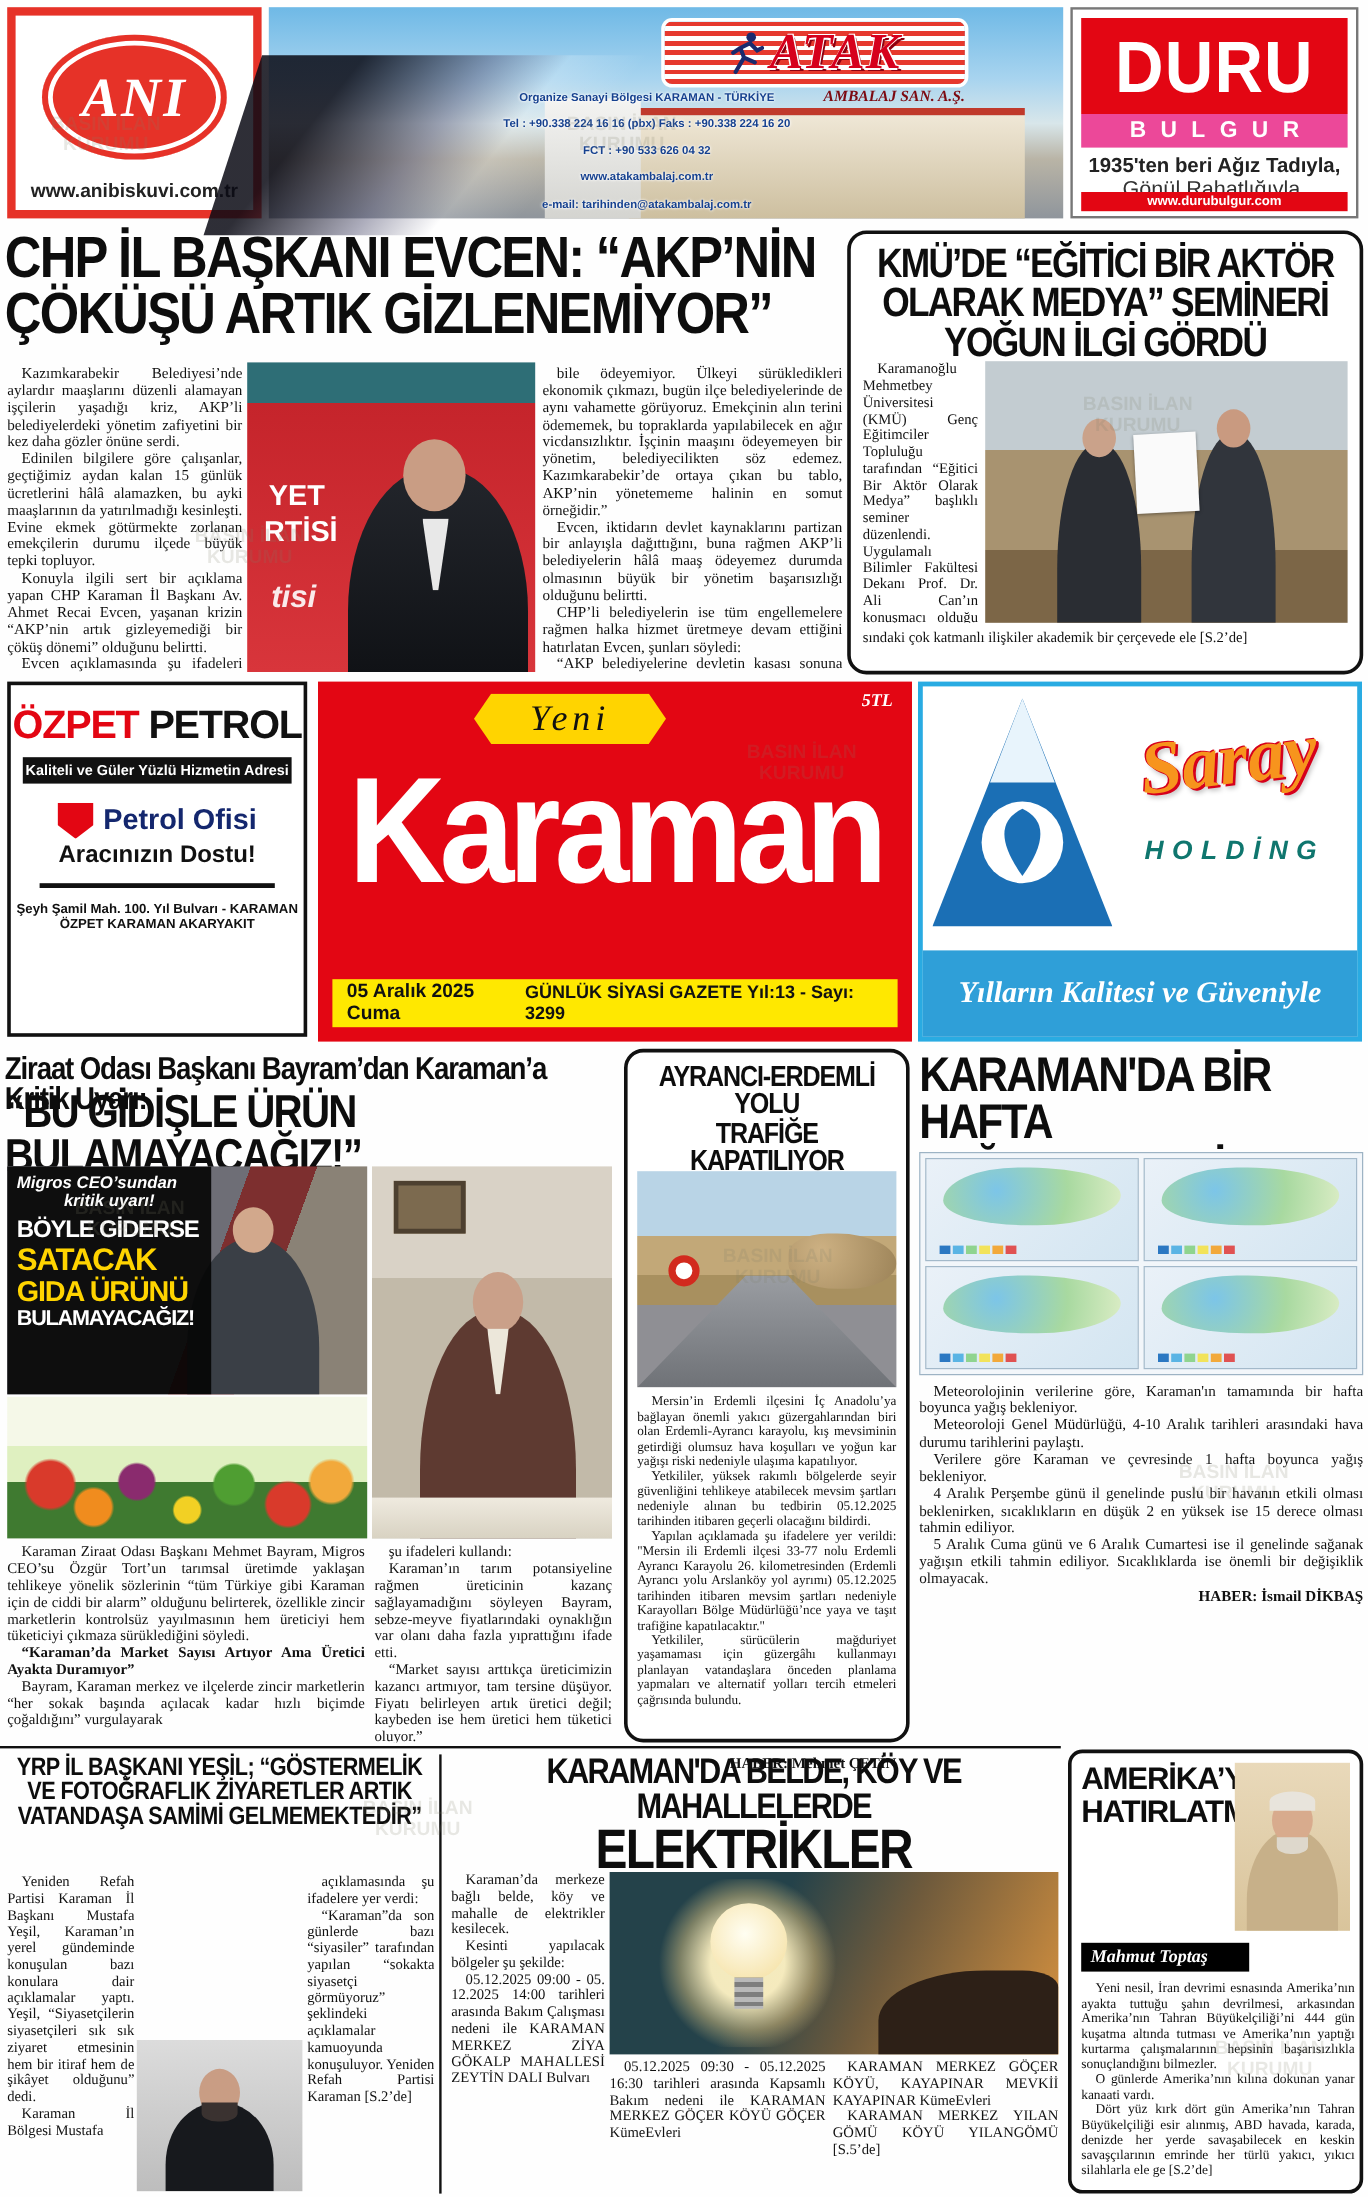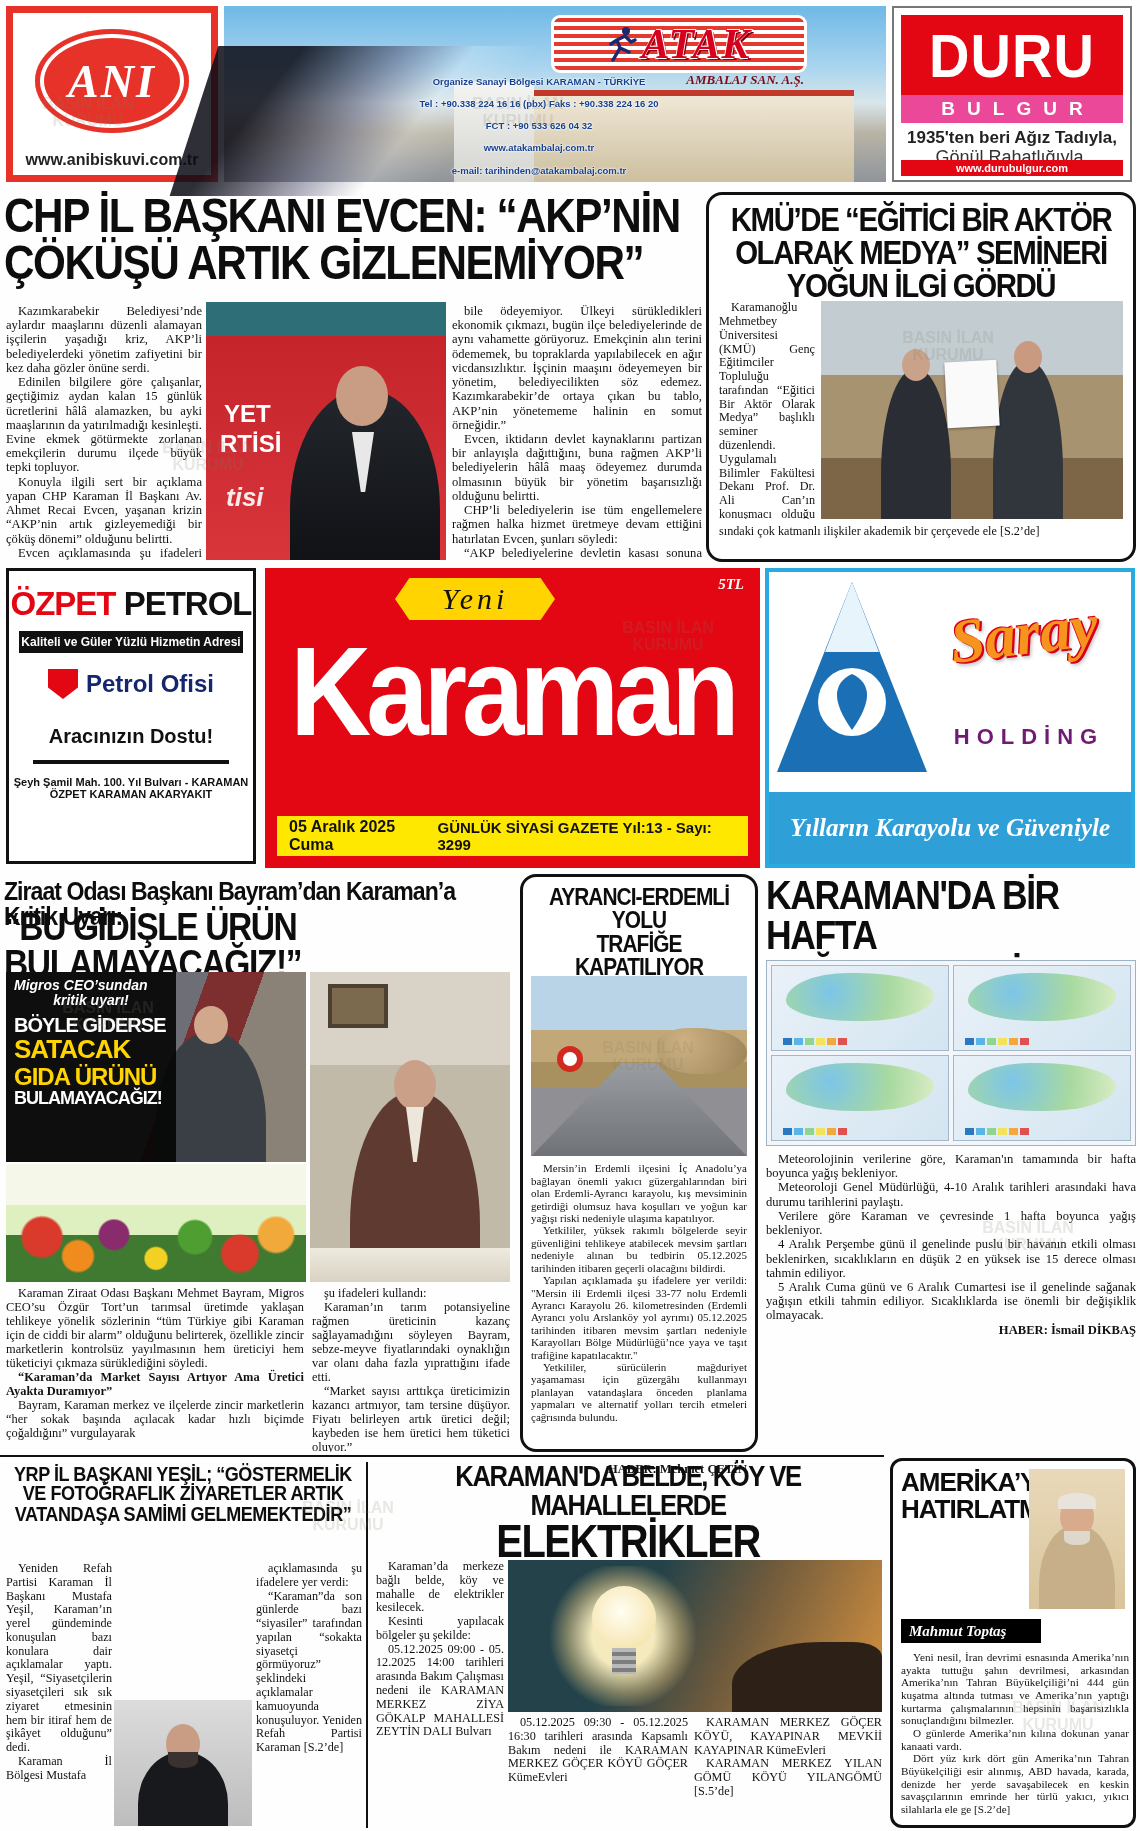--- a/index.html
+++ b/index.html
@@ -134,21 +134,21 @@
   <div class="abs" style="left:6px;top:568px;width:250px;height:296px;border:3px solid #111;background:#fff;box-sizing:border-box;text-align:center;">
     <div style="margin-top:14px;font-family:'Liberation Sans',sans-serif;font-weight:900;font-size:33px;letter-spacing:-1px;">
       <span style="color:#e30613;">ÖZPET</span>
       <span style="color:#111;">PETROL</span>
     </div>
     <div style="margin:8px 10px 0;background:#111;color:#fff;font-family:'Liberation Sans',sans-serif;font-weight:bold;font-size:12px;padding:4px 0;">Kaliteli ve Güler Yüzlü Hizmetin Adresi</div>
     <div style="margin-top:16px;display:flex;align-items:center;justify-content:center;gap:8px;">
       <div style="width:30px;height:30px;background:#e30613;clip-path:polygon(0 0,100% 0,100% 62%,50% 100%,0 62%);"></div>
       <span style="font-family:'Liberation Sans',sans-serif;font-weight:bold;font-size:24px;color:#14276e;">Petrol Ofisi</span>
     </div>
-    <div style="margin-top:26px;font-family:'Liberation Sans',sans-serif;font-weight:900;font-size:20px;color:#111;">Aracınızın Dostu!</div>
+    <div style="margin-top:2px;font-family:'Liberation Sans',sans-serif;font-weight:900;font-size:20px;color:#111;">Aracınızın Dostu!</div>
     <div style="margin:12px 24px;border-top:4px solid #111;"></div>
     <div style="font-family:'Liberation Sans',sans-serif;font-weight:bold;font-size:11px;">Şeyh Şamil Mah. 100. Yıl Bulvarı - KARAMAN</div>
     <div style="font-family:'Liberation Sans',sans-serif;font-weight:bold;font-size:11px;">ÖZPET KARAMAN AKARYAKIT</div>
   </div>
 
   <div class="abs" style="left:265px;top:568px;width:495px;height:300px;background:#e30613;">
     <div style="position:absolute;left:130px;top:10px;width:160px;height:42px;background:#ffd400;
                 clip-path:polygon(0 50%,9% 0,91% 0,100% 50%,91% 100%,9% 100%);display:flex;align-items:center;justify-content:center;">
       <span style="font-family:'Liberation Serif',serif;font-style:italic;font-size:30px;color:#111;letter-spacing:4px;">Yeni</span>
     </div>
@@ -165,24 +165,24 @@
   <div class="abs" style="left:765px;top:568px;width:370px;height:300px;border:4px solid #29abe2;background:#fff;box-sizing:border-box;">
     <svg width="150" height="190" viewBox="0 0 150 190" style="position:absolute;left:8px;top:10px;">
       <polygon points="75,0 150,190 0,190" fill="#1b6fb5"></polygon>
       <polygon points="75,0 102,70 48,70" fill="#e8f4fc"></polygon>
       <circle cx="75" cy="120" r="34" fill="#fff"></circle>
       <path d="M75 92 q30 14 0 56 q-30 -42 0 -56" fill="#1b6fb5"></path>
     </svg>
     <div style="position:absolute;left:150px;top:26px;width:210px;text-align:center;font-family:'Liberation Serif',serif;
                 font-style:italic;font-weight:bold;font-size:62px;color:#f7941d;
                 text-shadow:2px 2px 0 #d6001c,-1px -1px 0 #d6001c,3px 4px 4px rgba(0,0,0,.25);transform:rotate(-7deg);">Saray</div>
-    <div style="position:absolute;left:170px;top:152px;width:180px;text-align:center;font-family:'Liberation Sans',sans-serif;
-                font-weight:bold;font-size:22px;letter-spacing:7px;color:#701a75;">HOLDİNG</div>
+    <div style="position:absolute;left:170px;top:124px;width:180px;text-align:center;font-family:'Liberation Sans',sans-serif;
+                font-weight:bold;font-size:22px;letter-spacing:7px;color:#0f766e;font-style:italic;">HOLDİNG</div>
     <div style="position:absolute;left:0;right:0;bottom:0;height:72px;background:#2f9fd8;display:flex;align-items:center;justify-content:center;">
-      <span style="color:#fff;font-family:'Liberation Serif',serif;font-style:italic;font-weight:bold;font-size:25px;">Yılların Karayolu ve Güveniyle</span>
+      <span style="color:#fff;font-family:'Liberation Serif',serif;font-style:italic;font-weight:bold;font-size:25px;">Yılların Kalitesi ve Güveniyle</span>
     </div>
   </div>
 
   <div class="abs head cond" style="left:4px;top:878px;width:530px;font-size:24px;letter-spacing:-1px;">Ziraat Odası Başkanı Bayram’dan Karaman’a Kritik Uyarı:</div>
   <div class="abs head cond" style="left:4px;top:908px;width:540px;font-size:35px;">“BU GİDİŞLE ÜRÜN BULAMAYACAĞIZ!”</div>
 
   <div class="ph" style="left:6px;top:972px;width:300px;height:190px;background:linear-gradient(110deg,#6e6e76 0 55%,#7d2f2f 55% 70%,#8a8276 70% 100%);">
     <div class="p-body" style="left:150px;bottom:0;width:110px;height:130px;background:#3a3f46;"></div>
     <div class="p-head" style="left:188px;bottom:118px;width:34px;height:38px;background:#d2a88c;"></div>
     <div style="position:absolute;left:0;top:0;width:170px;height:100%;background:rgba(5,5,5,.92);padding:6px 8px;box-sizing:border-box;

